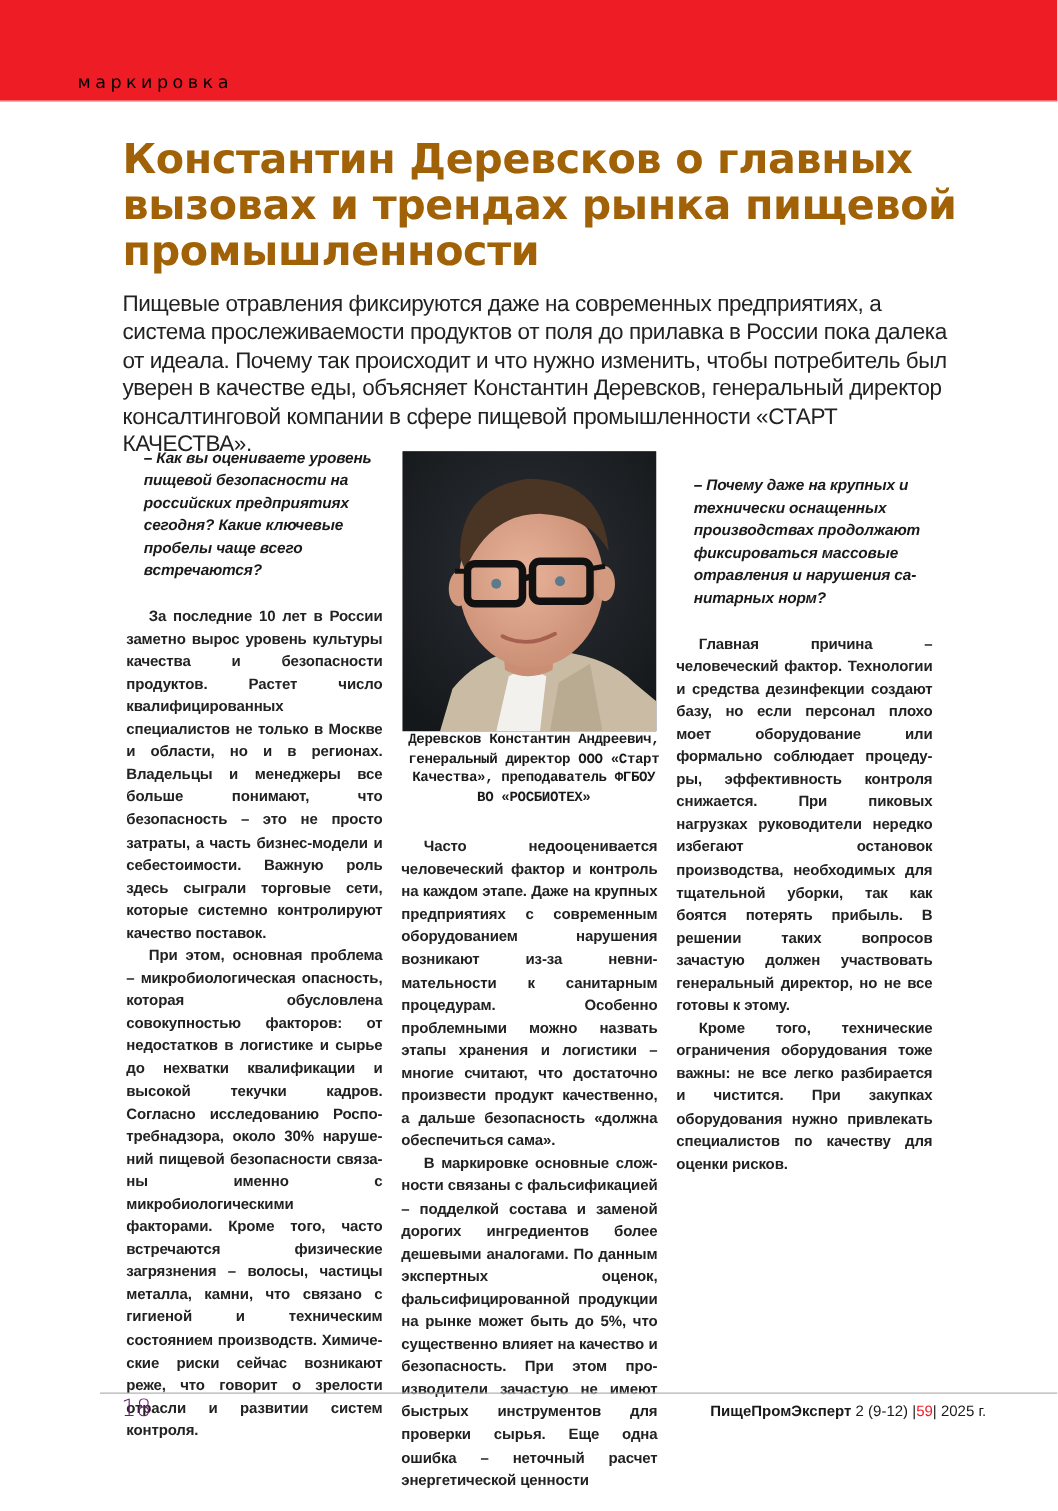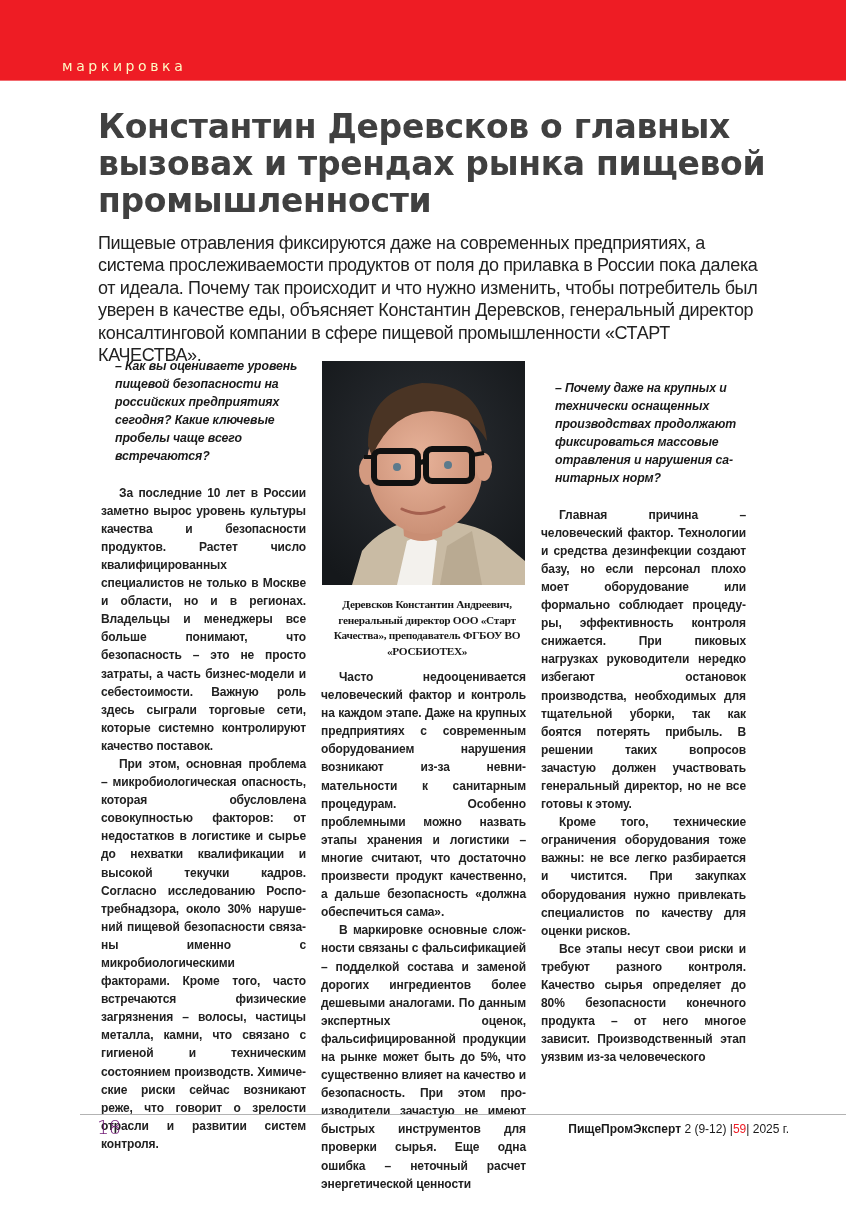--- a/index.html
+++ b/index.html
@@ -7,29 +7,29 @@
   body { position: relative; font-family: "Liberation Sans", sans-serif; color: #1a1a1a; }
 
   .top-band {
     position: absolute; left: 0; top: 0; width: 846px; height: 81px;
     background: #ee1c24;
     border-bottom: 1px solid #f26b70;
   }
   .section-label {
     position: absolute; left: 62px; top: 57px;
     font-family: "DejaVu Sans", sans-serif;
-    font-size: 14px; letter-spacing: 3.6px; color: #fef9c3;
+    font-size: 14px; letter-spacing: 3.6px; color: #000000;
     line-height: 18px;
   }
 
   .headline {
     position: absolute; left: 98px; top: 108px; width: 680px;
     font-family: "DejaVu Sans", sans-serif;
     font-weight: bold; font-size: 33px; line-height: 37px;
-    color: #404040; letter-spacing: -0.3px;
+    color: #a16207; letter-spacing: -0.3px;
   }
   .lead {
     position: absolute; left: 98px; top: 232px; width: 660px;
     font-family: "Liberation Sans", sans-serif;
     font-size: 18px; line-height: 22.4px; color: #222222;
     letter-spacing: -0.35px;
   }
 
   .col {
     position: absolute; top: 357px; width: 205px;
@@ -47,22 +47,22 @@
     font-size: 12.3px; line-height: 18.1px;
   }
   .p { text-indent: 18px; font-weight: bold; }
   .p + .q { margin-top: 18px; }
 
   .photo {
     position: absolute; left: 322px; top: 361px; width: 203px; height: 224px;
     overflow: hidden; background: #1d2024;
   }
   .caption {
-    position: absolute; left: 322px; top: 597px; width: 210px;
-    font-family: Liberation Serif, serif;
+    position: absolute; left: 322px; top: 585px; width: 210px;
+    font-family: Liberation Mono, monospace;
     font-weight: bold; font-size: 11.3px; line-height: 15.6px;
     text-align: center; color: #1a1a1a; letter-spacing: -0.3px;
   }
 
   .footer-rule {
     position: absolute; left: 80px; top: 1114px; width: 766px; height: 1px;
     background: #b3b3b3;
   }
   .page-number {
     position: absolute; left: 97px; top: 1114px;
@@ -136,21 +136,20 @@
 
 <div class="col col-2">
   <div class="p">Часто недооценивается человече­ский фактор и контроль на каждом этапе. Даже на крупных предприяти­ях с современным оборудованием нарушения возникают из-за невни­мательности к санитарным процеду­рам. Особенно проблемными можно назвать этапы хранения и логисти­ки – многие считают, что достаточно произвести продукт качественно, а дальше безопасность «должна обе­спечиться сама».</div>
   <div class="p">В маркировке основные слож­ности связаны с фальсификацией – подделкой состава и заменой до­рогих ингредиентов более дешевы­ми аналогами. По данным эксперт­ных оценок, фальсифицированной продукции на рынке может быть до 5%, что существенно влияет на каче­ство и безопасность. При этом про­изводители зачастую не имеют бы­стрых инструментов для проверки сырья. Еще одна ошибка – неточный расчет энергетической ценности</div>
 </div>
 
 <div class="col col-3">
   <div class="q" style="margin-top:22px">– Почему даже на крупных и технически оснащенных производствах продолжа­ют фиксироваться массовые отравления и нарушения са­нитарных норм?</div>
   <div class="p">Главная причина – человеческий фактор. Технологии и средства де­зинфекции создают базу, но если персонал плохо моет оборудование или формально соблюдает процеду­ры, эффективность контроля снижа­ется. При пиковых нагрузках руково­дители нередко избегают остановок производства, необходимых для тщательной уборки, так как боятся потерять прибыль. В решении таких вопросов зачастую должен участво­вать генеральный директор, но не все готовы к этому.</div>
   <div class="p">Кроме того, технические ограни­чения оборудования тоже важны: не все легко разбирается и чистит­ся. При закупках оборудования нуж­но привлекать специалистов по ка­честву для оценки рисков.</div>
-  <div class="p">Все этапы несут свои риски и тре­буют разного контроля. Качество сырья определяет до 80% безопас­ности конечного продукта – от него многое зависит. Производственный этап уязвим из-за человеческого</div>
 </div>
 
 <div class="footer-rule"></div>
 <div class="page-number">18</div>
 <div class="footer-pub">
   <span class="mag">ПищеПромЭксперт</span>
   <span>2 (9-12) |</span><span class="accent">59</span><span>| 2025 г.</span>
 </div>
 
 </body></html>

